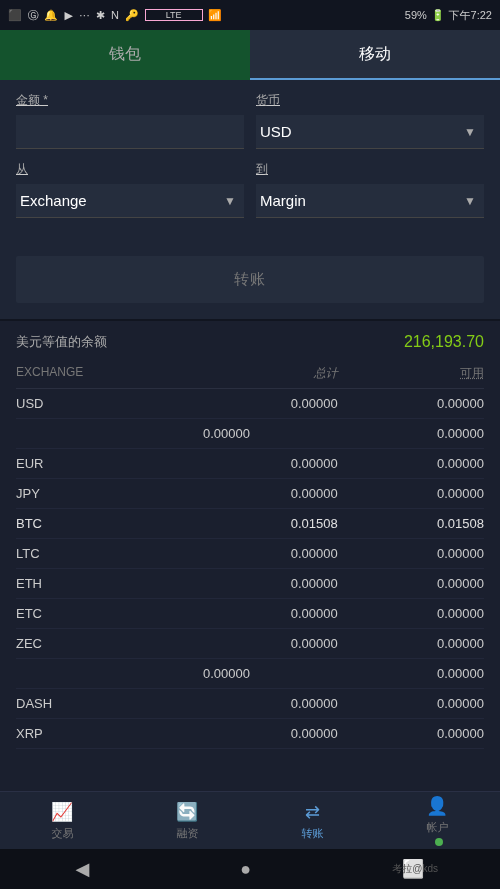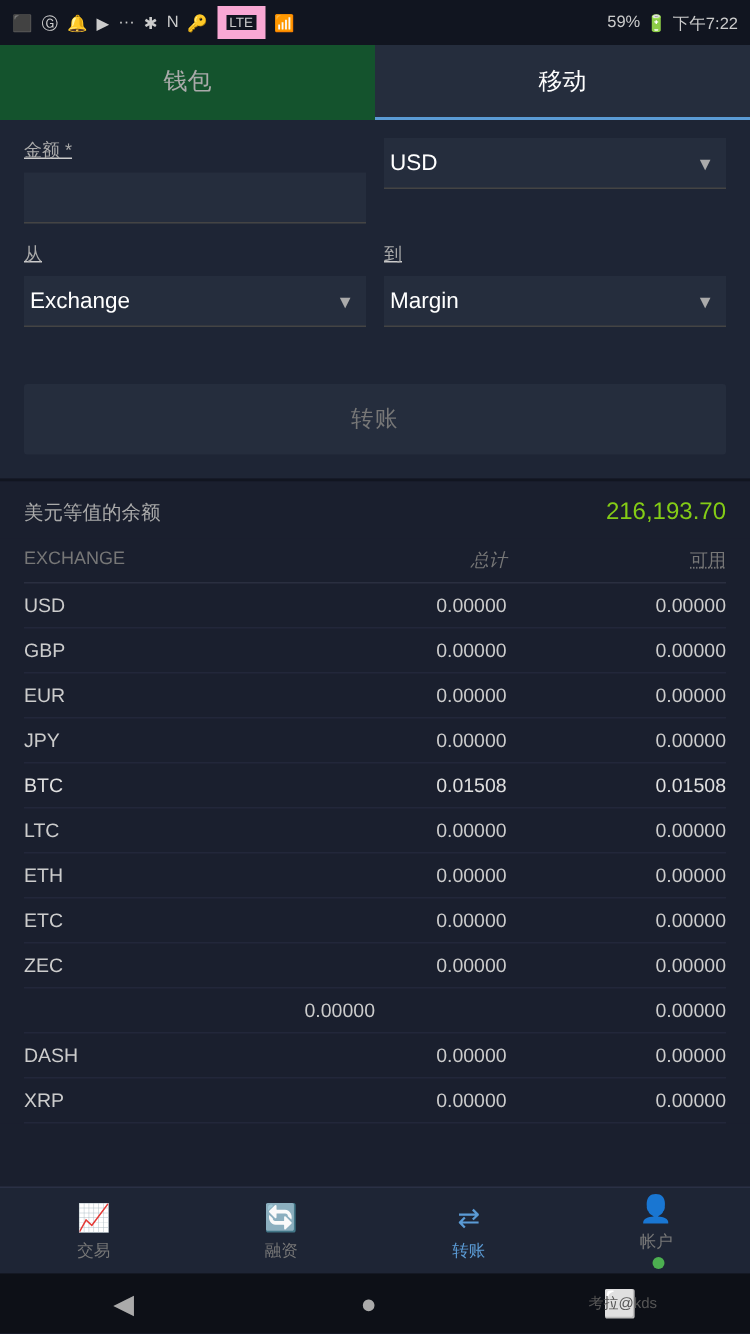--- a/index.html
+++ b/index.html
@@ -244,21 +244,21 @@
 <div class="status-bar">
   <div class="status-left">
     <span>⬛</span>
     <span>Ⓖ</span>
     <span>🔔</span>
     <span>▶</span>
     <span>···</span>
     <span>✱</span>
     <span>N</span>
     <span>🔑</span>
-    <span style="font-size:9px;border:6px solid #f9a8d4;padding:0 2px;">LTE</span>
+    <span style="font-size:9px;border:1px solid #f9a8d4;padding:0 20px;">LTE</span>
     <span>📶</span>
   </div>
   <div class="status-right">
     <span>59%</span>
     <span>🔋</span>
     <span>下午7:22</span>
   </div>
 </div>
 
 <div class="top-tabs">
@@ -271,20 +271,21 @@
 </div>
 
 <div class="form-section">
 
   <div class="form-row">
     <div class="form-group amount-group">
       <div class="form-label">金额 *</div>
       <input type="text" class="form-control" value="" style="">
     </div>
     <div class="form-group">
+      <div class="form-label">货币</div>
       <div class="form-select-wrapper">
         <select>
           <option>USD</option>
           <option>EUR</option>
           <option>GBP</option>
           <option>BTC</option>
         </select>
         <span class="chevron">▼</span>
       </div>
     </div>
@@ -334,21 +335,20 @@
     <span class="col-avail">可用</span>
   </div>
 
   <div id="table-rows">
       <div class="table-row">
         <span class="cell-name">USD</span>
         <span class="cell-total">0.00000</span>
         <span class="cell-avail">0.00000</span>
       </div>
       <div class="table-row">
-        <span class="cell-name">GBP</span>
         <span class="cell-total">0.00000</span>
         <span class="cell-avail">0.00000</span>
       </div>
       <div class="table-row">
         <span class="cell-name">EUR</span>
         <span class="cell-total">0.00000</span>
         <span class="cell-avail">0.00000</span>
       </div>
       <div class="table-row">
         <span class="cell-name">JPY</span>

